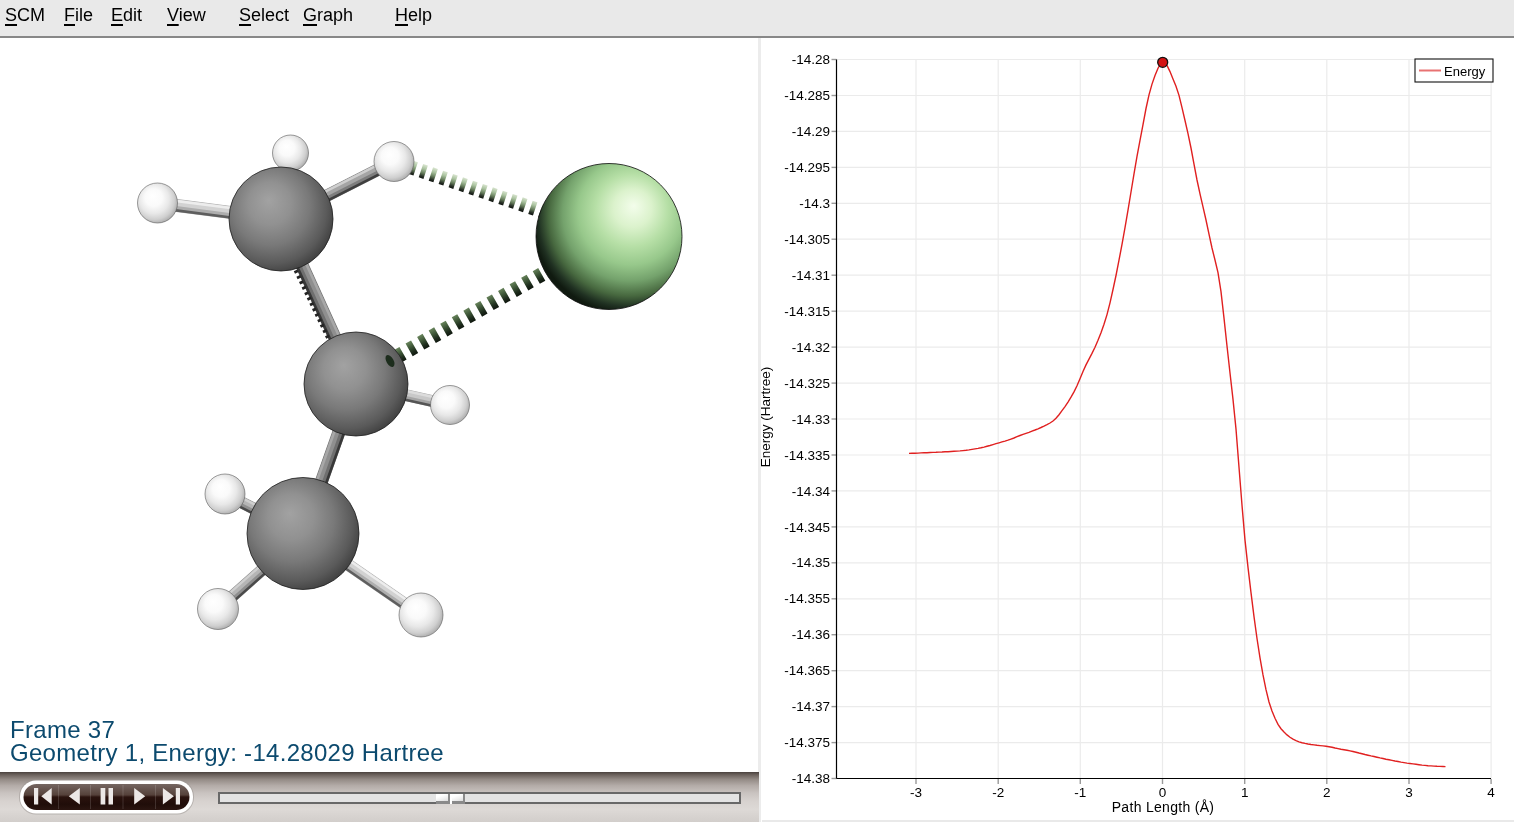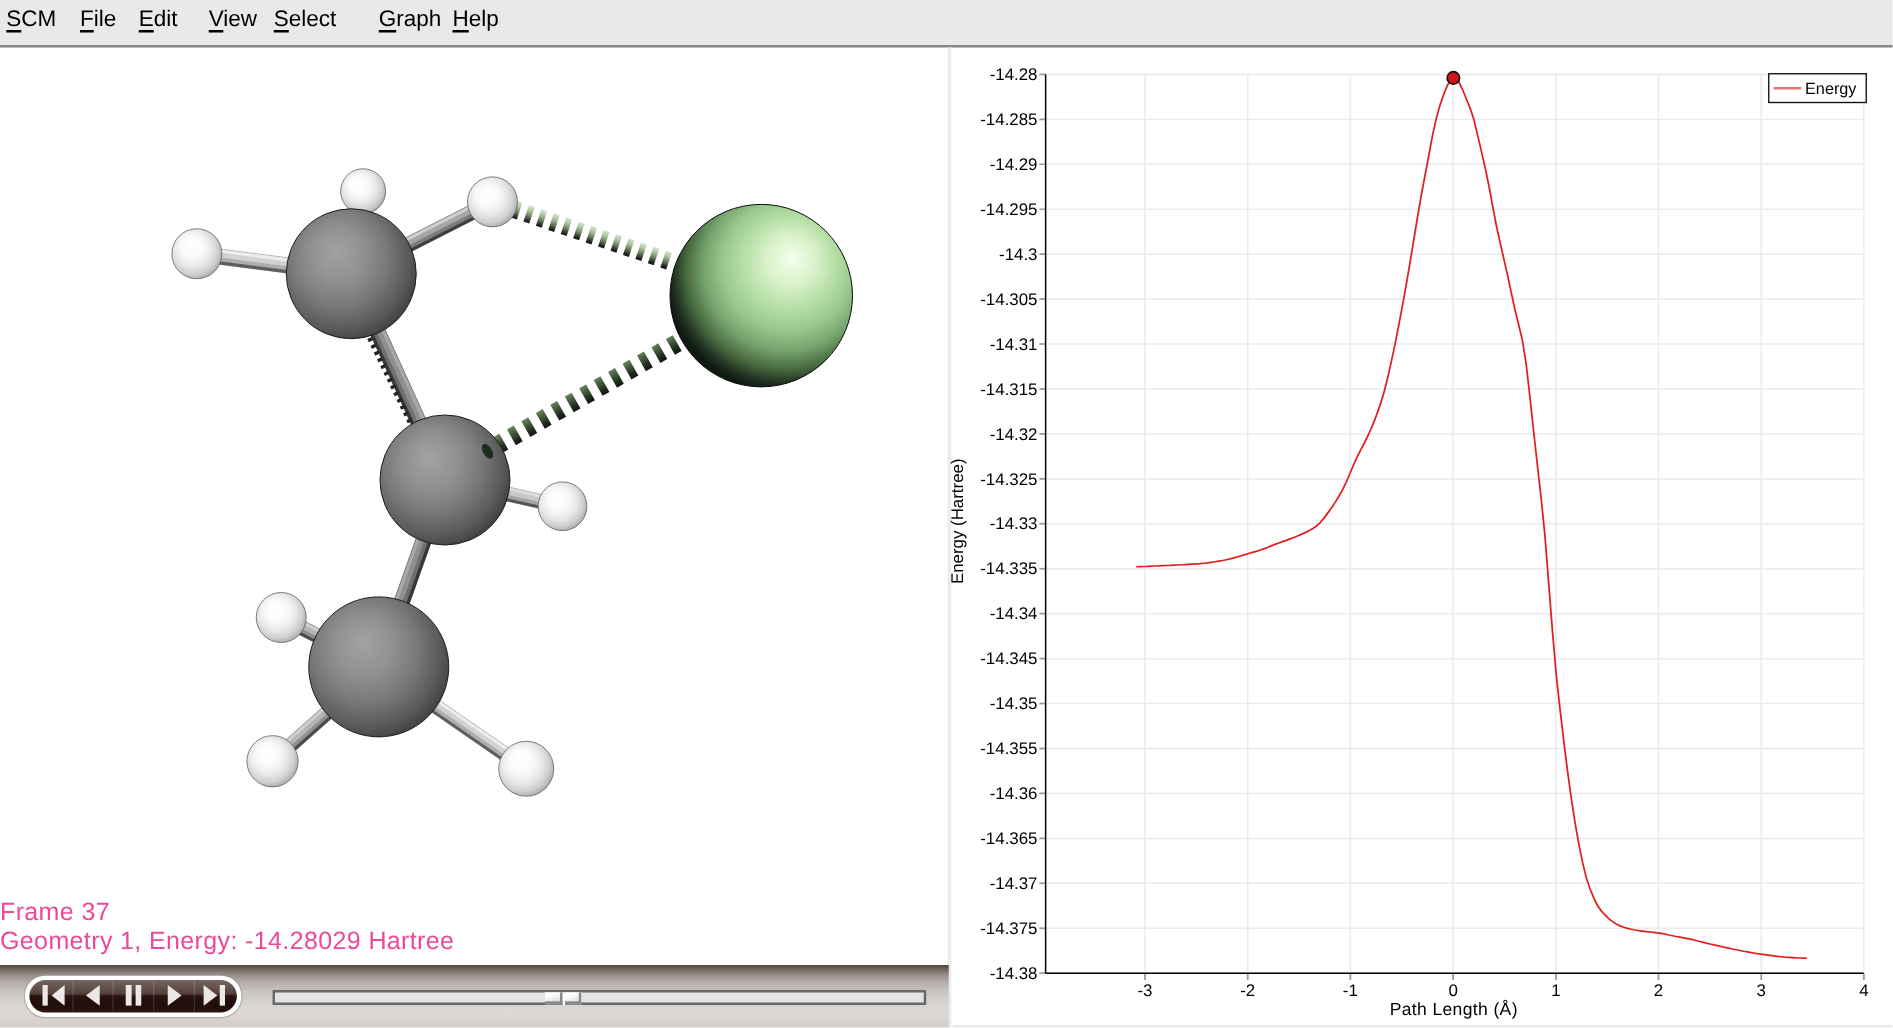--- a/index.html
+++ b/index.html
@@ -1,42 +1,42 @@
 <!DOCTYPE html>
 <html><head><meta charset="utf-8"><style>
 html,body{margin:0;padding:0;width:1514px;height:822px;background:#fff;overflow:hidden;
 font-family:"Liberation Sans",sans-serif;}
 #menubar{position:absolute;left:0;top:0;width:1514px;height:36px;background:#e9e9e9;
 border-bottom:2px solid #888;}
 .mi{position:absolute;top:5px;font-size:18px;color:#000;}
 .mi u{text-decoration-thickness:2px;text-underline-offset:3px;}
 #sash{position:absolute;left:758px;top:38px;width:3px;height:784px;background:#ececec;}
-#frametxt{position:absolute;left:0;top:719px;font-size:20px;line-height:22.5px;color:#ec4899;letter-spacing:0.3px;}
+#frametxt{position:absolute;left:10px;top:719px;font-size:24px;line-height:22.5px;color:#0c4a6e;letter-spacing:0.3px;}
 #bar{position:absolute;left:0;top:772px;width:759px;height:50px;
 background:linear-gradient(180deg,#4a423e 0%,#6e645f 6%,#948b86 15%,#b3aba7 27%,
 #c9c3c0 42%,#d7d2cf 58%,#ddd9d6 75%,#d6d2cf 90%,#d2cecb 100%);}
 #track{position:absolute;left:218px;top:20px;width:523px;height:12px;background:#e3e3e3;
 border:2px solid #686868;box-sizing:border-box;}
 #thumb{position:absolute;left:436px;top:21.5px;width:29px;height:10.5px;background:#fff;}
 .seg{position:absolute;top:0.5px;width:13.5px;height:10px;box-sizing:border-box;
 background:linear-gradient(160deg,#ffffff 30%,#efefef 65%,#dcdcdc);
 border-right:2px solid #8a8a8a;border-bottom:3px solid #8a8a8a;}
 #bstrip{position:absolute;left:762px;top:820px;width:752px;height:2px;background:#e9e9e9;}
 .tl{font-size:13.5px;fill:#000;}
 .at{font-size:14px;fill:#000;letter-spacing:0.3px;}
 svg text{font-family:"Liberation Sans",sans-serif;}
 </style></head><body>
 <div id="menubar">
 <span class="mi" style="left:5px"><u>S</u>CM</span>
 <span class="mi" style="left:64px"><u>F</u>ile</span>
 <span class="mi" style="left:111px"><u>E</u>dit</span>
 <span class="mi" style="left:167px"><u>V</u>iew</span>
-<span class="mi" style="left:219px"><u>S</u>elect</span>
+<span class="mi" style="left:239px"><u>S</u>elect</span>
 <span class="mi" style="left:303px"><u>G</u>raph</span>
-<span class="mi" style="left:362px"><u>H</u>elp</span>
+<span class="mi" style="left:395px"><u>H</u>elp</span>
 </div>
 <div id="sash"></div>
 <svg width="1514" height="784" viewBox="0 38 1514 784" style="position:absolute;left:0;top:38px">
 <defs>
 <radialGradient id="carb" cx="0.42" cy="0.42" r="0.68" fx="0.38" fy="0.32">
 <stop offset="0" stop-color="#a2a2a2"></stop>
         <stop offset="0.3" stop-color="#919191"></stop>
 <stop offset="0.55" stop-color="#797979"></stop>
         <stop offset="0.78" stop-color="#5a5a5a"></stop>
 <stop offset="0.95" stop-color="#3a3a3a"></stop>

